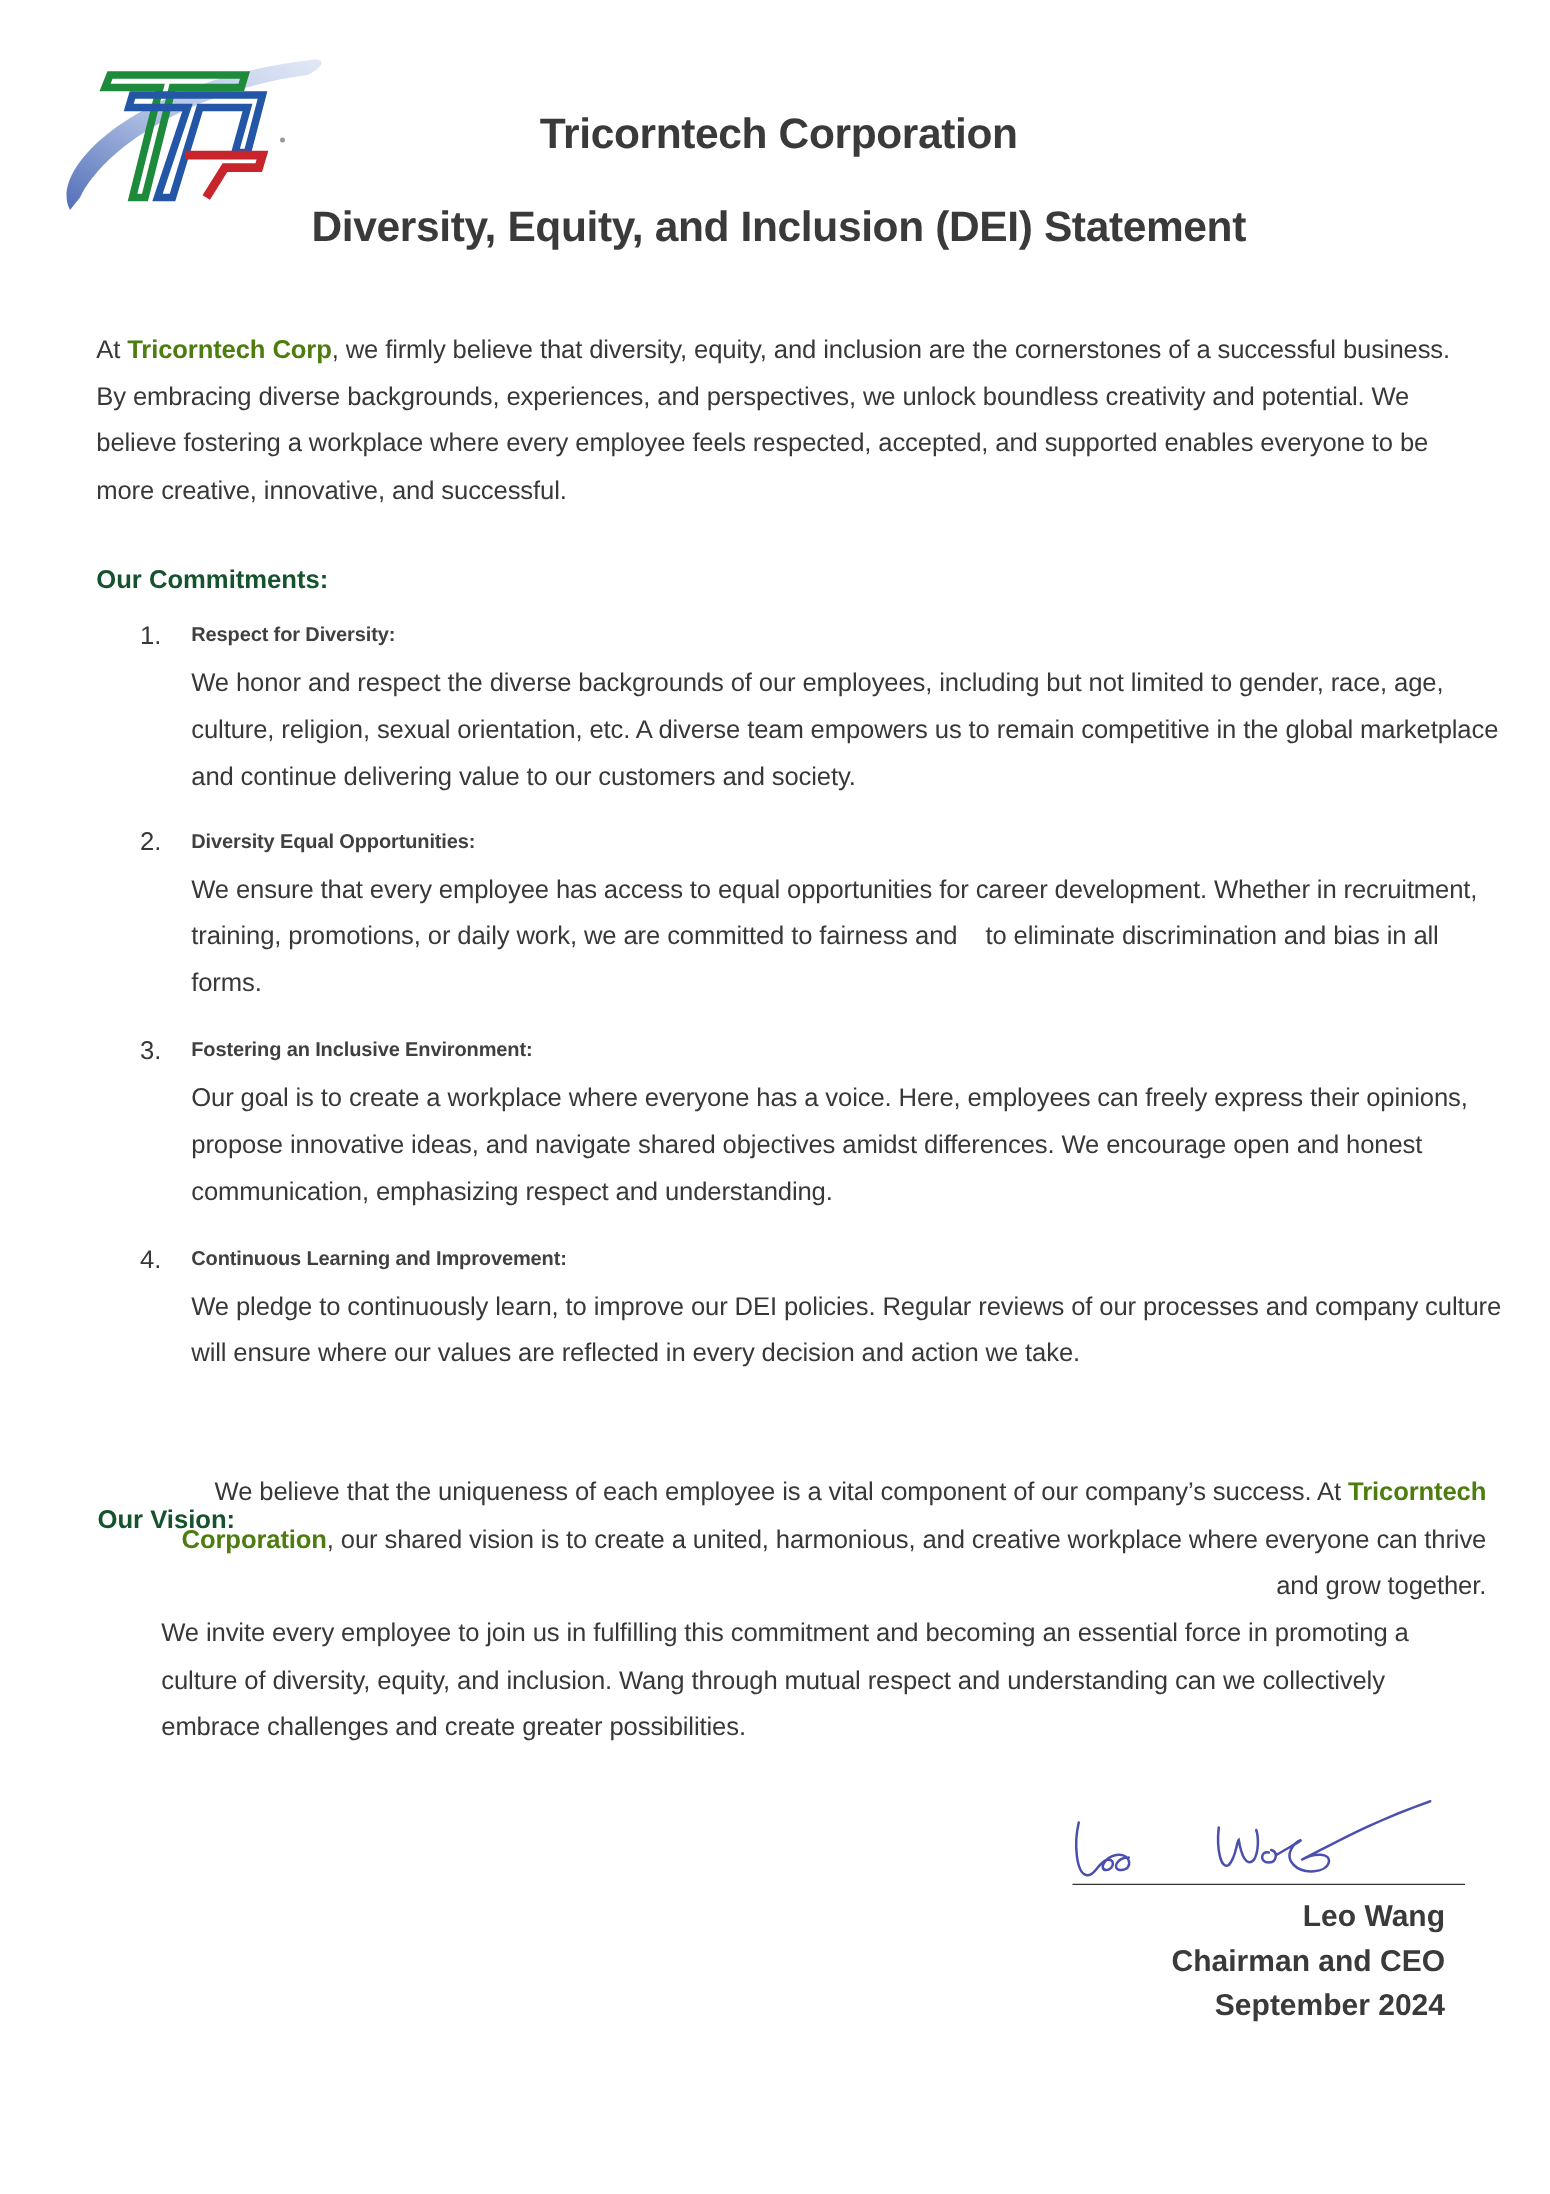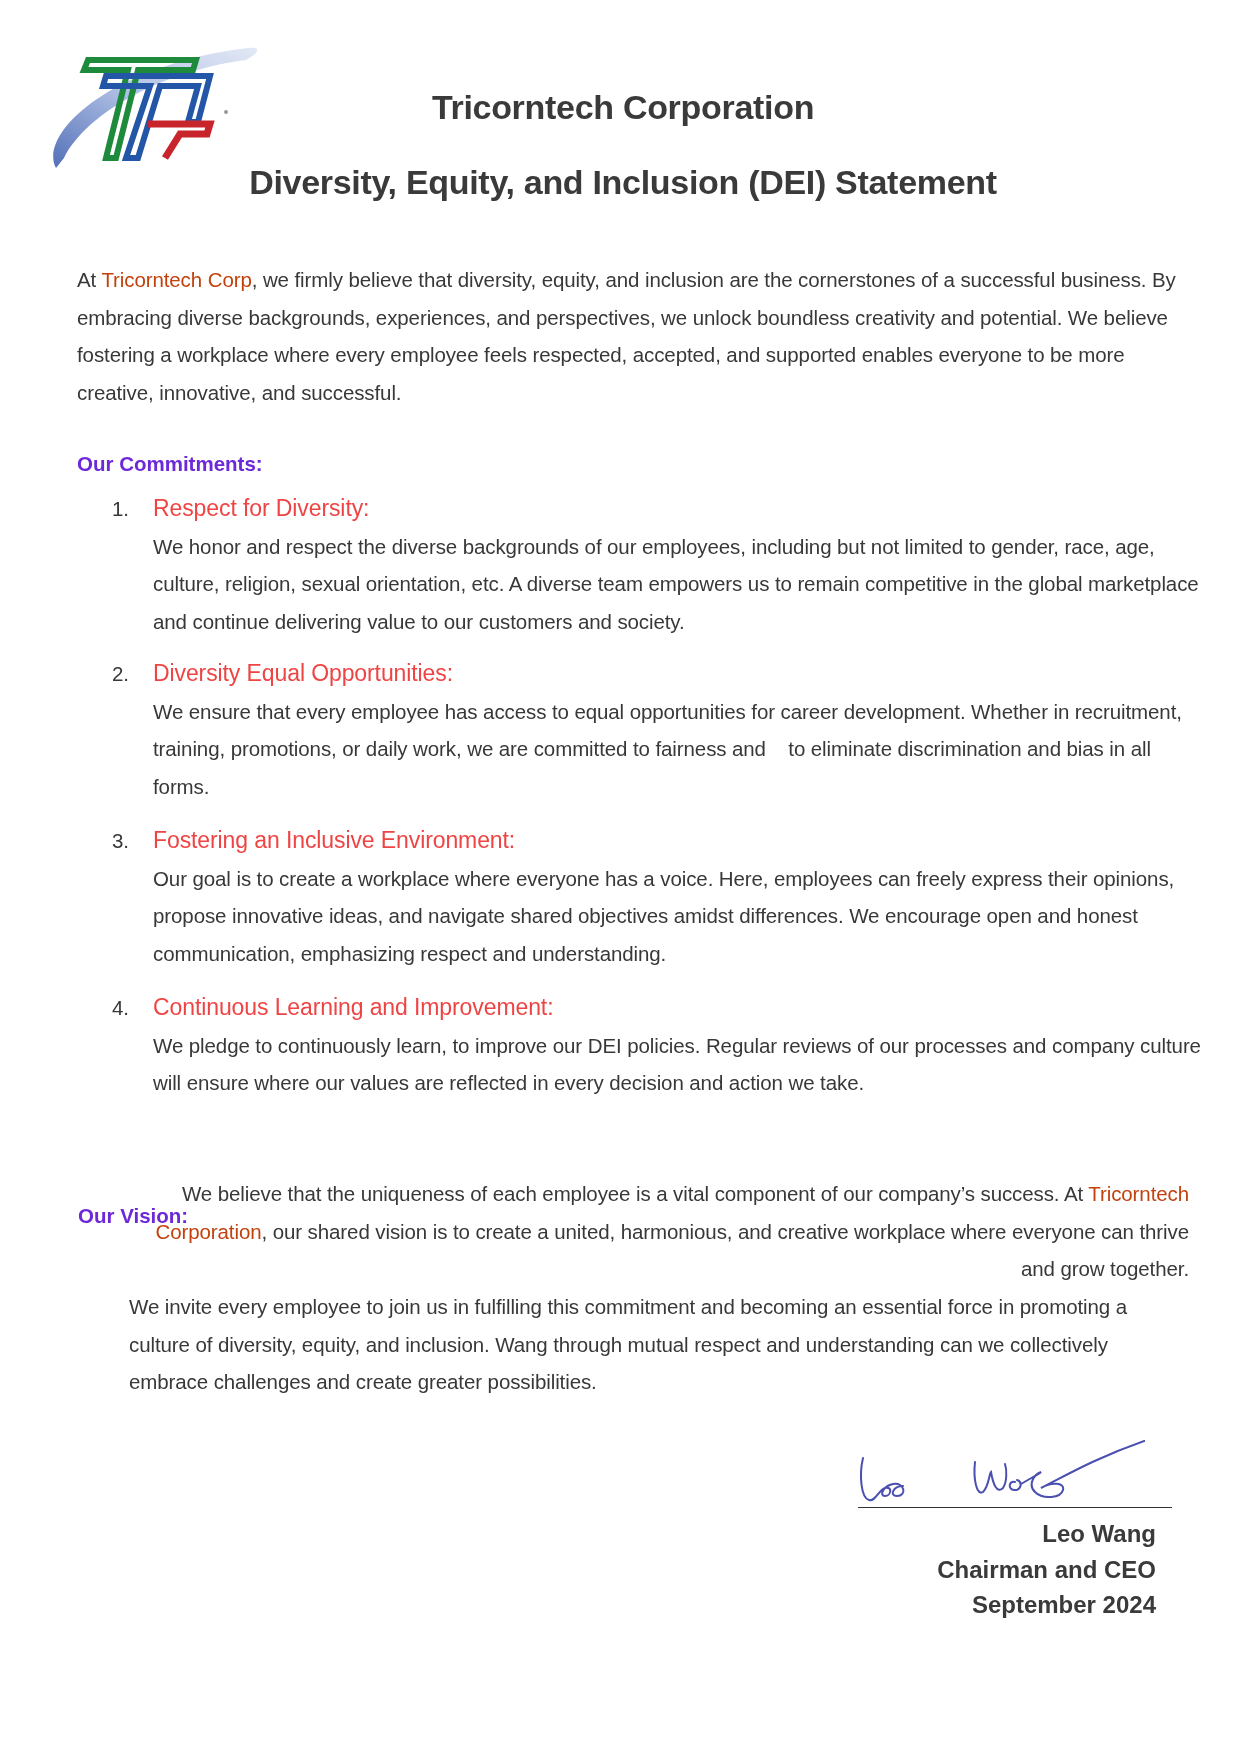--- a/index.html
+++ b/index.html
@@ -4,25 +4,25 @@
   <style>
     html, body { margin:0; padding:0; background:#ffffff; }
     body { width:1240px; height:1755px; position:relative; overflow:hidden;
            font-family:"Liberation Sans", sans-serif; color:#333333; }
     .abs { position:absolute; }
     .logo { left:48px; top:40px; width:210px; height:135px; }
     .title1 { left:0; width:1246px; top:88px; text-align:center; font-weight:bold; font-size:34px; color:#3a3a3a; letter-spacing:-0.3px; }
     .title2 { left:0; width:1246px; top:163px; text-align:center; font-weight:bold; font-size:34px; color:#3a3a3a; letter-spacing:-0.3px; }
     .para { font-size:20.5px; line-height:37.5px; color:#383838; letter-spacing:-0.1px; }
     .intro { left:77px; top:261px; width:1110px; }
-    .bold { font-weight:normal; color:#c2410c; }
-    .sec-h { font-size:20.5px; font-weight:bold; color:#6d28d9; }
+    .bold { font-weight:bold; color:#4d7c0f; }
+    .sec-h { font-size:20.5px; font-weight:bold; color:#14532d; }
     .item { left:112px; width:1080px; }
     .num { position:absolute; left:0; top:0; font-size:20.5px; color:#383838; }
-    .item-h { position:absolute; left:41px; top:0; font-size:23px; font-weight:normal; color:#ef4444; }
+    .item-h { position:absolute; left:41px; top:0; font-size:16px; font-weight:bold; color:#404040; }
     .item-b { position:absolute; left:41px; top:37.5px; width:1050px; }
     .vision-b { left:129px; width:1060px; }
     .sig-line { left:858px; top:1507px; width:314px; height:0; border-top:1.5px solid #333; }
     .sig-text { right:84px; text-align:right; font-size:24px; font-weight:bold; color:#3a3a3a; }
     .signature { left:855px; top:1440px; width:290px; height:70px; }
     p { margin:0; }
   </style>
 </head>
 <body>
 

